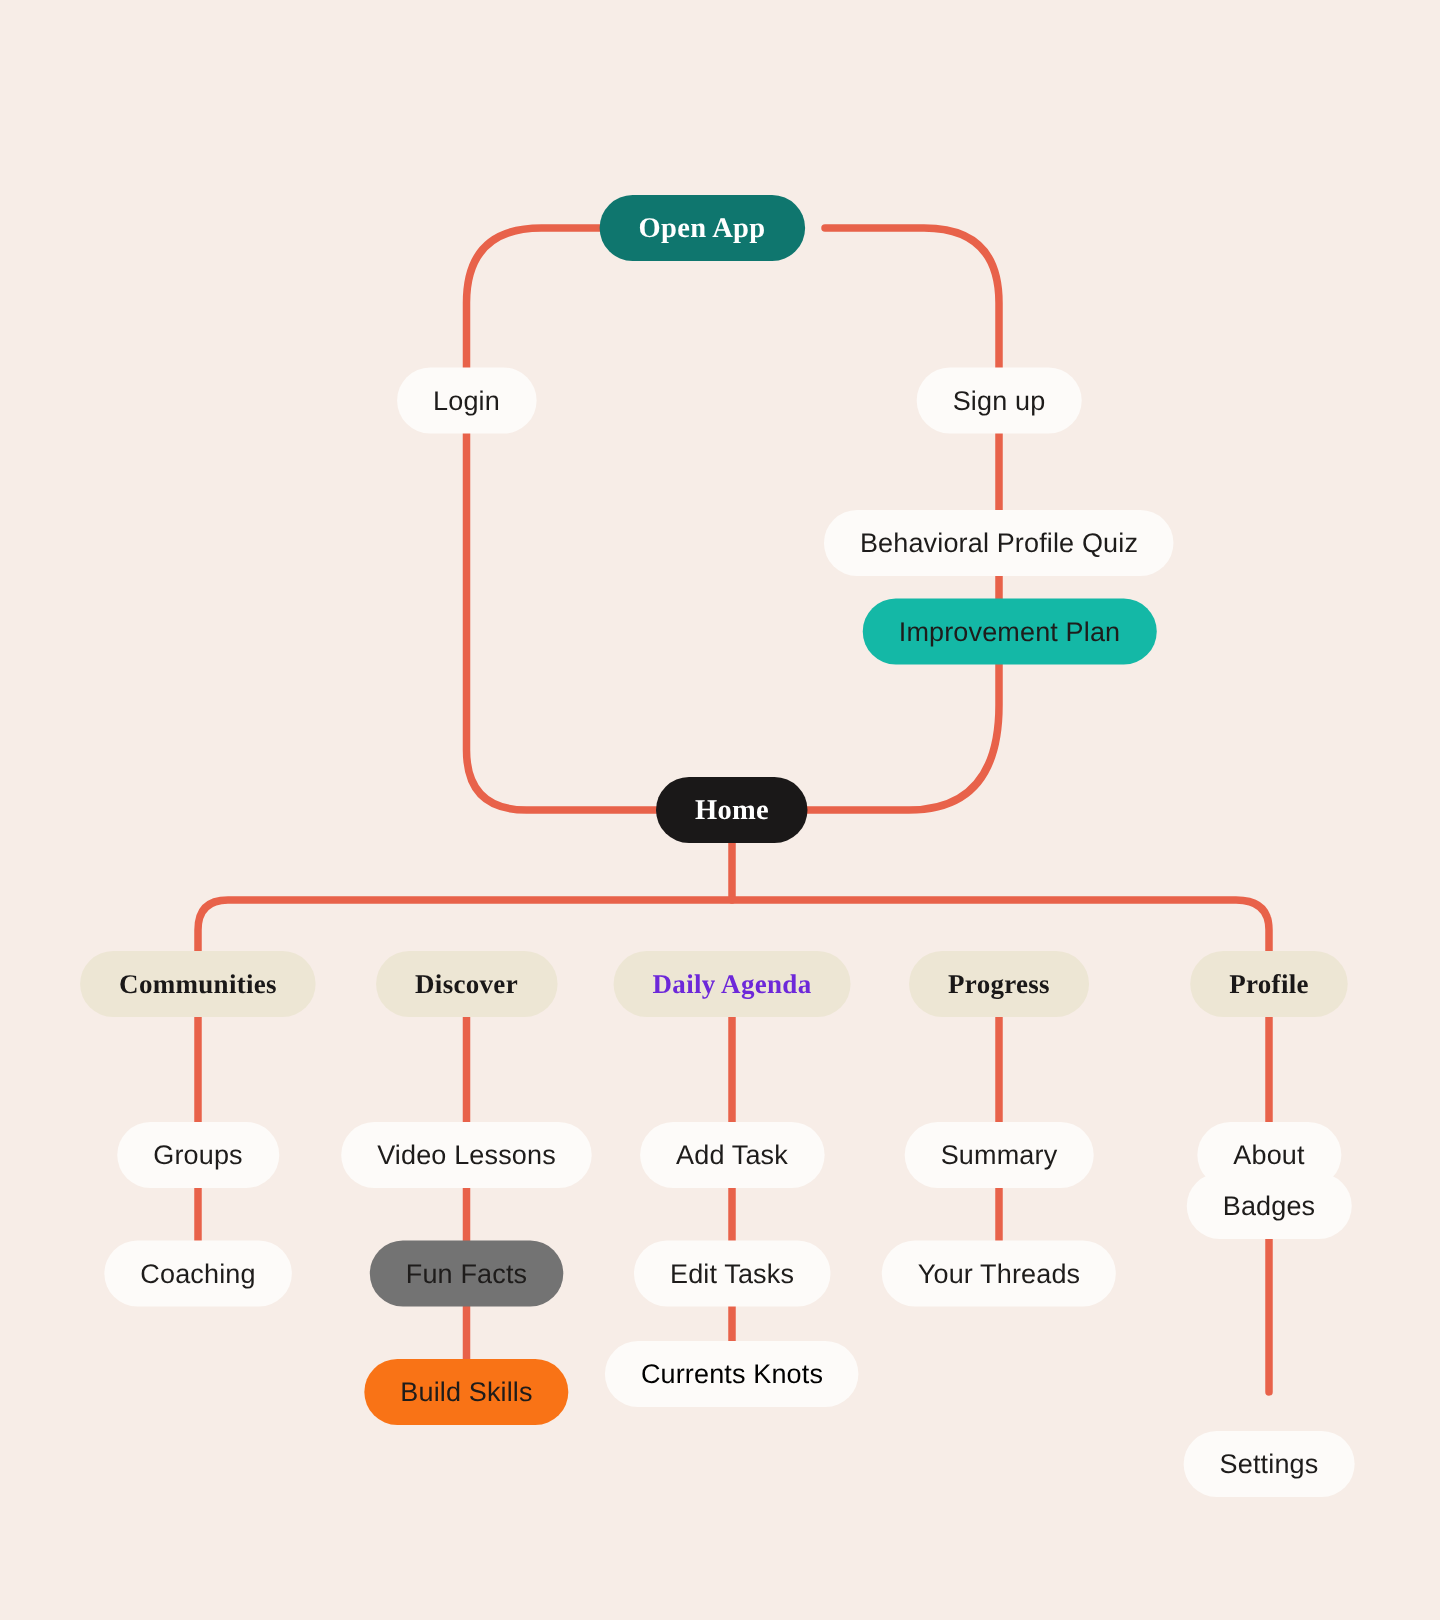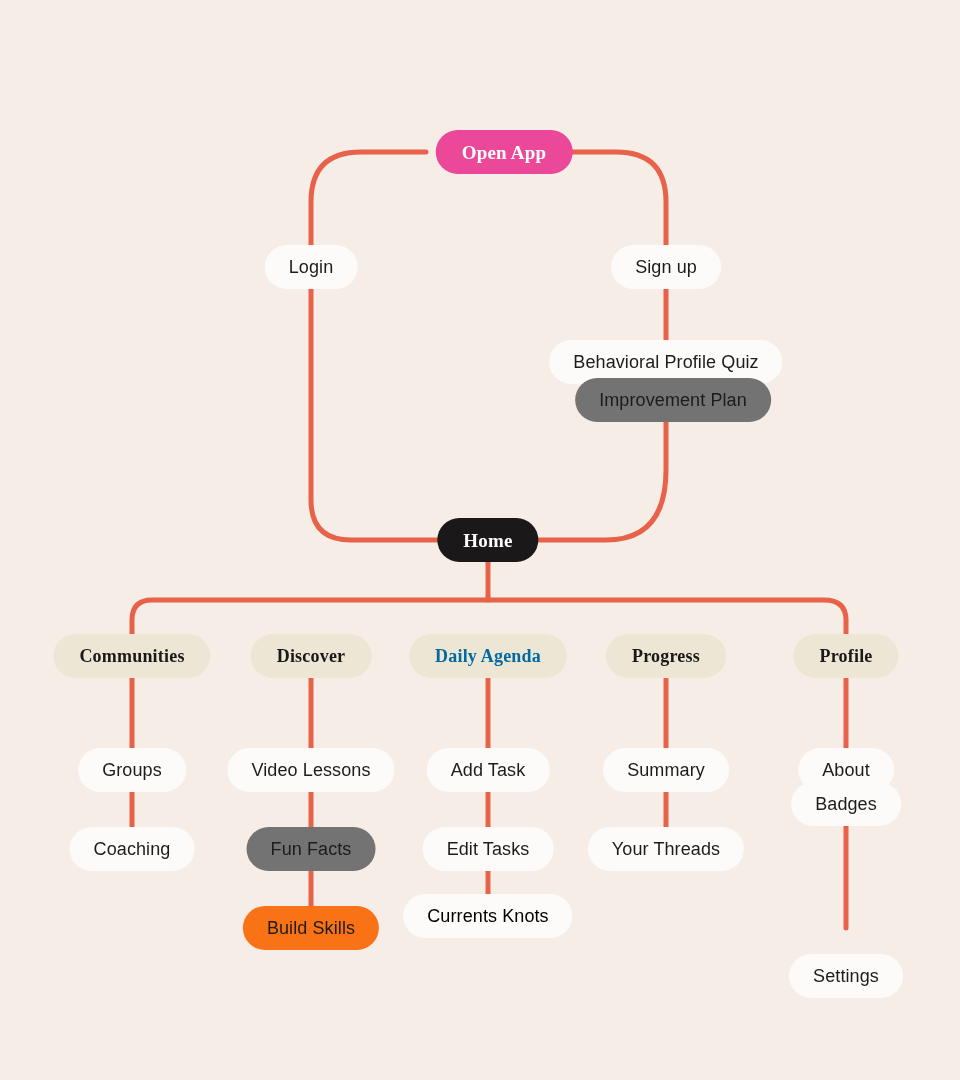--- a/index.html
+++ b/index.html
@@ -85,45 +85,45 @@
         <path d="M 132 634 L 132 620 Q 132 600 152 600 L 824 600 Q 846 600 846 620 L 846 634"></path>
         <path d="M 132 656 L 132 849"></path>
         <path d="M 311 656 L 311 928"></path>
         <path d="M 488 656 L 488 928"></path>
         <path d="M 666 656 L 666 849"></path>
         <path d="M 846 656 L 846 928"></path>
       </g>
   </svg>
 
   <div id="node-layer">
-      <div class="node root" style="left: 504px; top: 152px; background: #ec4899; color: rgb(255, 255, 255);">
+      <div class="node root" style="left: 468px; top: 152px; background: #0f766e; color: rgb(255, 255, 255);">
         <span class="node-label">Open App</span>
       </div>
       <div class="node pill" style="left: 311px; top: 267px; background: rgb(253, 251, 249); color: rgb(30, 28, 27);">
         <span class="node-label">Login</span>
       </div>
       <div class="node pill" style="left: 666px; top: 267px; background: rgb(253, 251, 249); color: rgb(30, 28, 27);">
         <span class="node-label">Sign up</span>
       </div>
       <div class="node pill" style="left: 666px; top: 362px; background: rgb(253, 251, 249); color: rgb(30, 28, 27);">
         <span class="node-label">Behavioral Profile Quiz</span>
       </div>
-      <div class="node pill" style="left: 673px; top: 400px; background: #737373; color: rgb(30, 28, 27);">
+      <div class="node pill" style="left: 673px; top: 421px; background: #14b8a6; color: rgb(30, 28, 27);">
         <span class="node-label">Improvement Plan</span>
       </div>
       <div class="node root" style="left: 488px; top: 540px; background: rgb(26, 24, 24); color: rgb(255, 255, 255); text-align: right;">
         <span class="node-label">Home</span>
       </div>
       <div class="node category" style="left: 132px; top: 656px; background: rgb(237, 230, 212); color: rgb(26, 24, 24);">
         <span class="node-label">Communities</span>
       </div>
       <div class="node category" style="left: 311px; top: 656px; background: rgb(237, 230, 212); color: rgb(26, 24, 24);">
         <span class="node-label">Discover</span>
       </div>
-      <div class="node category" style="left: 488px; top: 656px; background: rgb(237, 230, 212); color: #0369a1;">
+      <div class="node category" style="left: 488px; top: 656px; background: rgb(237, 230, 212); color: #6d28d9;">
         <span class="node-label">Daily Agenda</span>
       </div>
       <div class="node category" style="left: 666px; top: 656px; background: rgb(237, 230, 212); color: rgb(26, 24, 24);">
         <span class="node-label">Progress</span>
       </div>
       <div class="node category" style="left: 846px; top: 656px; background: rgb(237, 230, 212); color: rgb(26, 24, 24);">
         <span class="node-label">Profile</span>
       </div>
       <div class="node pill" style="left: 132px; top: 770px; background: rgb(253, 251, 249); color: rgb(30, 28, 27);">
         <span class="node-label">Groups</span>

